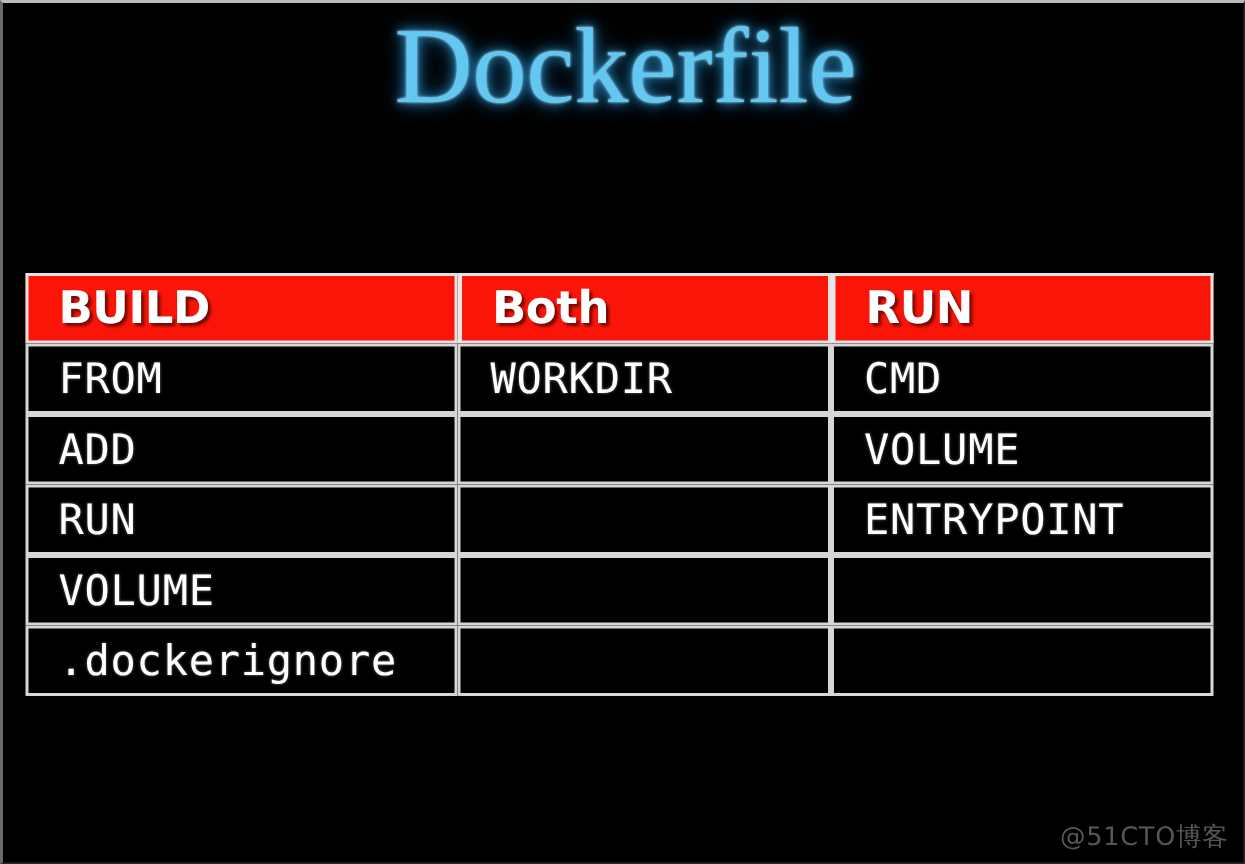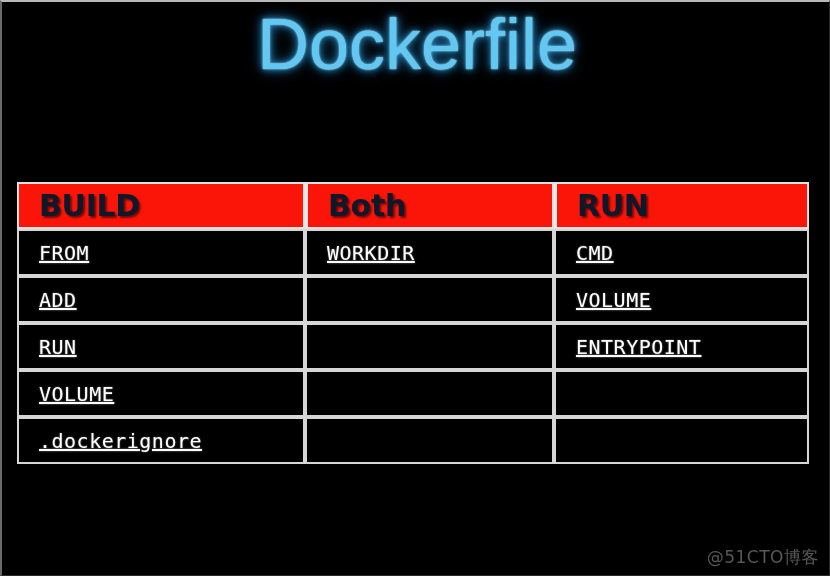--- a/index.html
+++ b/index.html
@@ -24,21 +24,21 @@
   
   #title-wrap {
     position: absolute;
     left: 0;
     top: 6px;
     width: 830px;
     text-align: center;
   }
   #slide-title {
     display: inline-block;
-    font-family: Liberation Sans, sans-serif;
+    font-family: Liberation Serif, serif;
     font-size: 72px;
     line-height: 1.0;
     font-weight: 400;
     color: #62c8f2;
     letter-spacing: 0px;
     text-shadow:
        0 0 2px #bfeaff,
        0 0 7px #2b9ad6,
        0 0 14px #1b6fa8,
        2px 2px 3px #000000;
@@ -67,39 +67,38 @@
     border: 2px solid #d6d6d6;
     background: #000000;
     overflow: hidden;
     white-space: nowrap;
   }
 
   
   #matrix thead th {
     background: #fb1508;
     border: 2px solid #e2e2e2;
-    color: #0f172a;
+    color: #ffffff;
     font-family: "DejaVu Sans", "Liberation Sans", sans-serif;
     font-weight: bold;
     font-size: 30px;
     letter-spacing: -0.3px;
     text-shadow: 2px 2px 2px rgba(0,0,0,0.55);
   }
   
   #matrix thead th + th { border-left: 3px solid #e8e8e8; }
 
   
   #matrix tbody td {
     color: #ffffff;
     font-family: "DejaVu Sans Mono", "Liberation Mono", monospace;
-    font-size: 20px;
+    font-size: 28px;
     font-weight: 400;
     letter-spacing: 0.5px;
     text-shadow: 0 0 2px rgba(255,255,255,0.45), 1px 1px 2px rgba(0,0,0,0.9);
-    text-decoration: underline;
   }
   #matrix tbody td.empty { color: transparent; }
 
   
   #watermark {
     position: absolute;
     right: 10px;
     bottom: 6px;
     font-family: "DejaVu Sans", "Liberation Sans", sans-serif;
     font-size: 17px;

